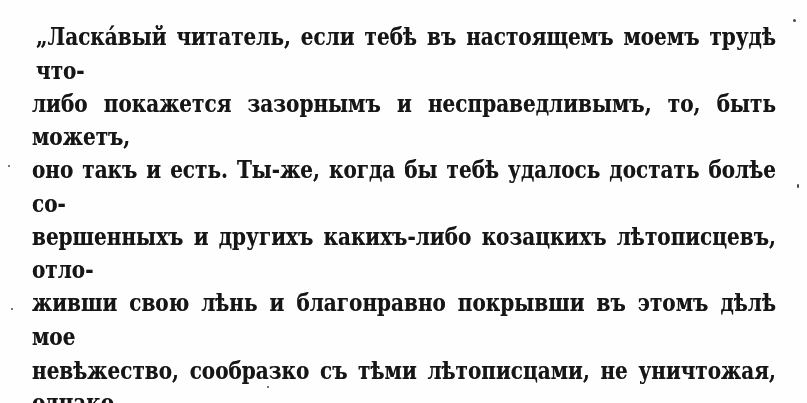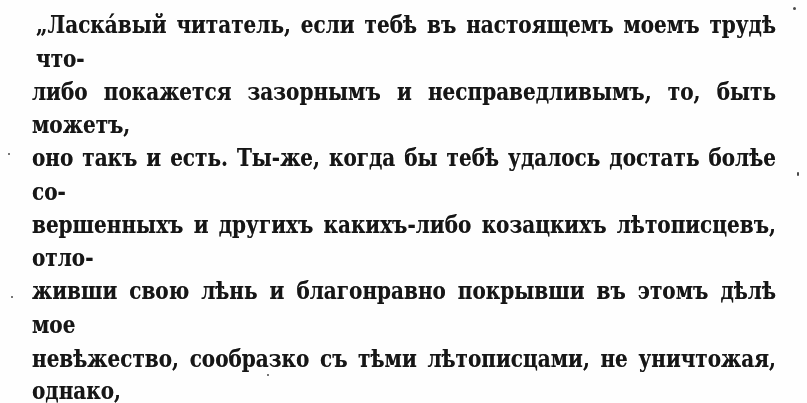--- a/index.html
+++ b/index.html
@@ -11,20 +11,21 @@
     height: 403px;
     background: #fefefe;
     overflow: hidden;
     position: relative;
     font-family: "DejaVu Serif", serif;
   }
   .page {
     position: absolute;
     inset: 0;
     background: #fefefe;
+    margin-top: 12px;
   }
   .paragraph {
     position: absolute;
     left: 32px;
     top: 9px;
     width: 744px;
     transform: scaleY(1.2);
     transform-origin: 0 0;
     color: #161616;
     font-size: 20px;

